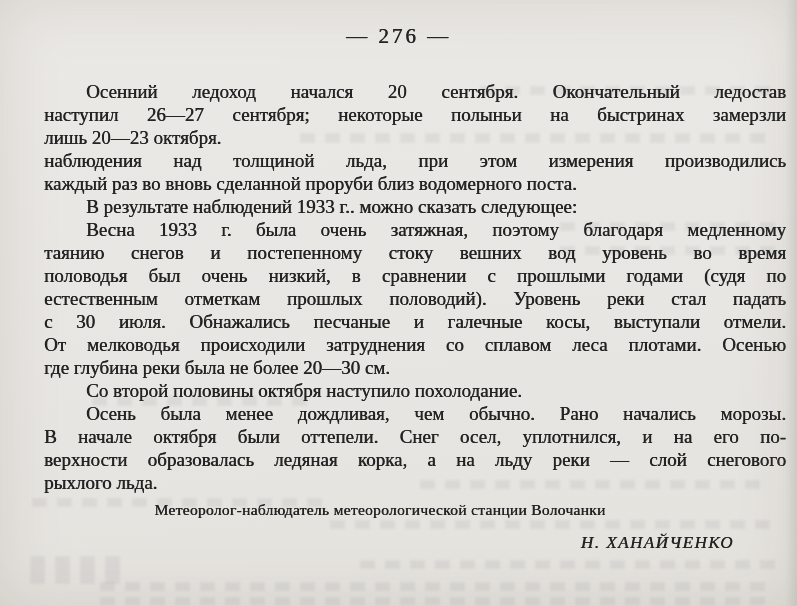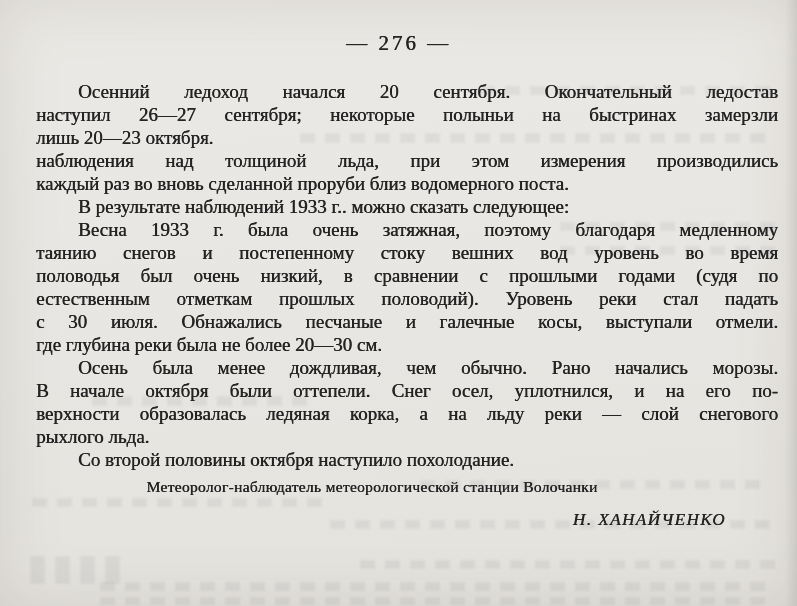--- a/index.html
+++ b/index.html
@@ -13,26 +13,26 @@
   }
   .vignette{
     position:absolute;inset:0;pointer-events:none;
     box-shadow:inset 0 0 60px rgba(120,115,105,0.18);
   }
   .edge-right{
     position:absolute;top:0;right:0;width:12px;height:100%;
     background:linear-gradient(90deg,rgba(110,108,104,0) 0%,rgba(110,108,104,0.14) 100%);
   }
   .page-number{
-    position:absolute;top:31px;left:0;width:100%;
+    position:absolute;top:24px;left:0;width:100%;
     text-align:center;font-size:21px;letter-spacing:3px;
     text-shadow:0.4px 0 0 currentColor;
   }
   .text-block{
-    position:absolute;top:80px;left:36px;width:742px;
+    position:absolute;top:80px;left:44px;width:742px;
     font-size:19px;line-height:23px;
     text-shadow:0.4px 0 0 currentColor;
   }
   .para{margin:0;padding:0;}
   .line{
     height:23px;overflow:hidden;
     text-align:justify;text-align-last:justify;
   }
   .line.first{text-indent:42px;}
   .line.last{text-align-last:left;}
@@ -88,32 +88,33 @@
     <div class="para">
       <div class="line first last">В результате наблюдений 1933 г.. можно сказать следующее:</div>
     </div>
 
     <div class="para">
       <div class="line first">Весна 1933 г. была очень затяжная, поэтому благодаря медленному</div>
       <div class="line">таянию снегов и постепенному стоку вешних вод уровень во время</div>
       <div class="line">половодья был очень низкий, в сравнении с прошлыми годами (судя по</div>
       <div class="line">естественным отметкам прошлых половодий). Уровень реки стал падать</div>
       <div class="line">с 30 июля. Обнажались песчаные и галечные косы, выступали отмели.</div>
+      <div class="line">От мелководья происходили затруднения со сплавом леса плотами. Осенью</div>
       <div class="line last">где глубина реки была не более 20—30 см.</div>
+    </div>
+
+    <div class="para">
+      <div class="line first last">Со второй половины октября наступило похолодание.</div>
     </div>
 
     <div class="para">
       <div class="line first">Осень была менее дождливая, чем обычно. Рано начались морозы.</div>
       <div class="line">В начале октября были оттепели. Снег осел, уплотнился, и на его по-</div>
       <div class="line">верхности образовалась ледяная корка, а на льду реки — слой снегового</div>
       <div class="line last">рыхлого льда.</div>
-    </div>
-
-    <div class="para">
-      <div class="line first last">Со второй половины октября наступило похолодание.</div>
     </div>
 
     <div class="role">Метеоролог-наблюдатель метеорологической станции Волочанки</div>
     <div class="sig">Н. ХАНАЙЧЕНКО</div>
 
   </div>
 
   <div class="edge-right"></div>
   <div class="vignette"></div>
 

